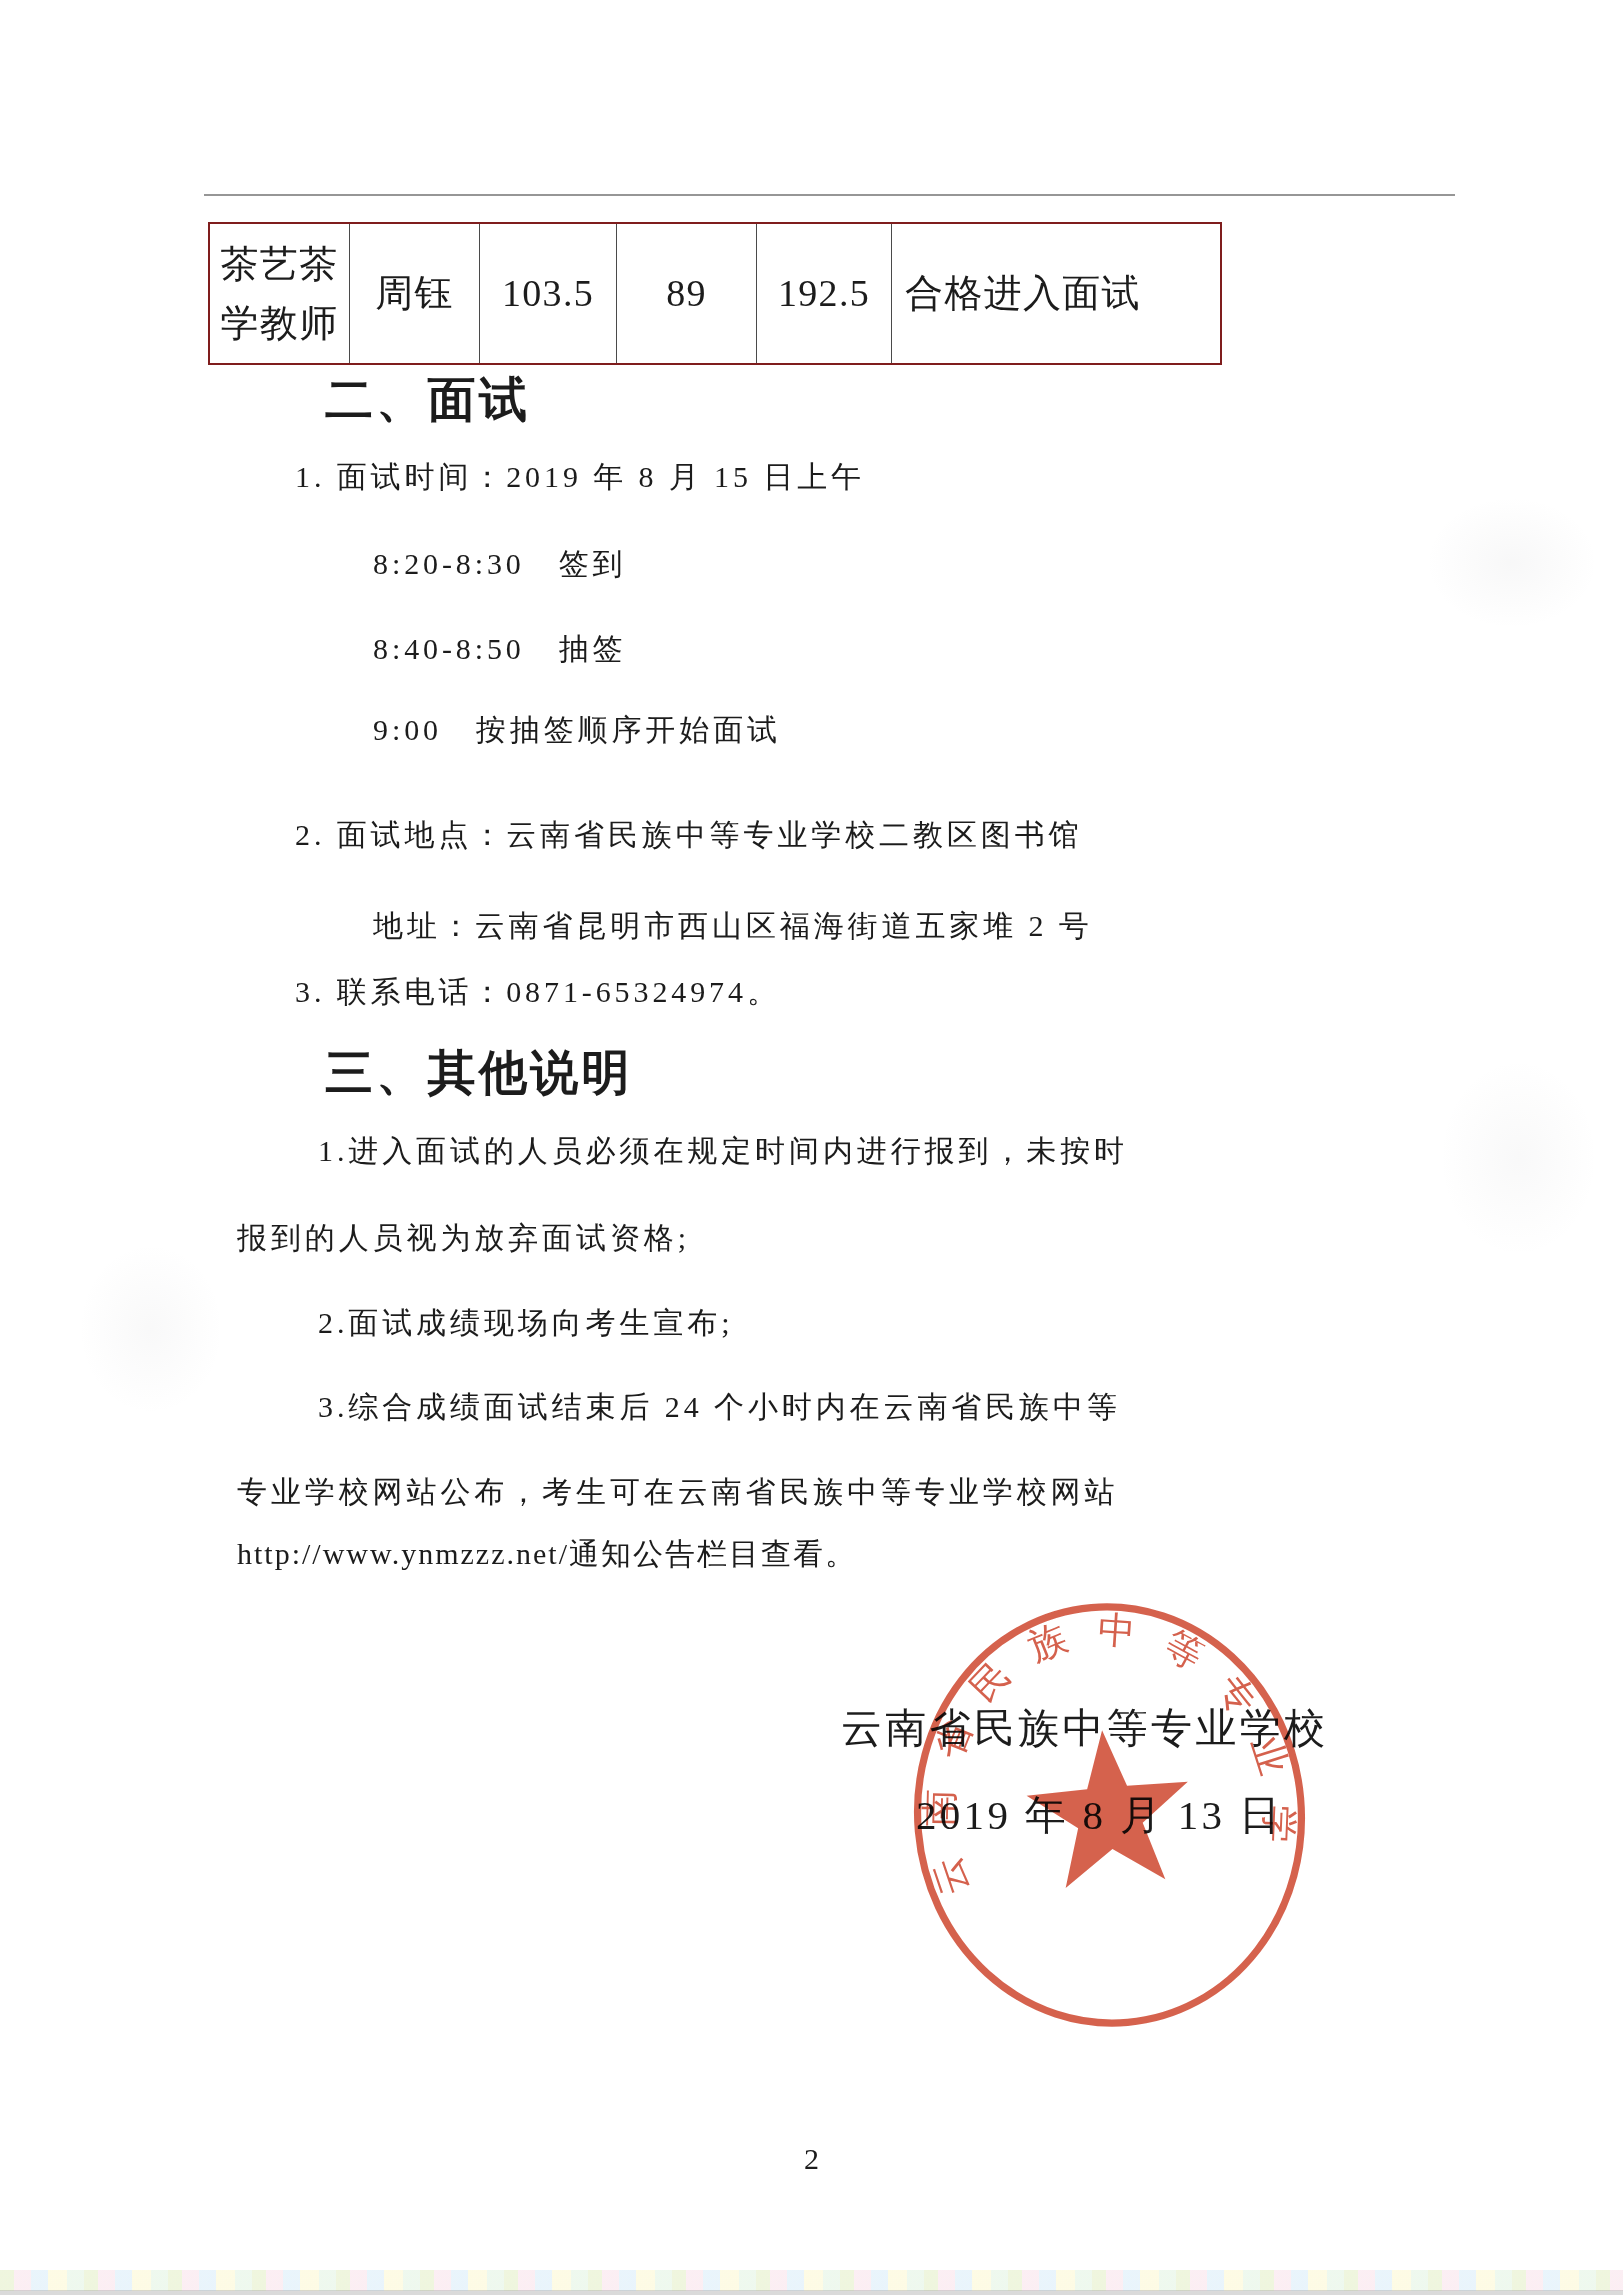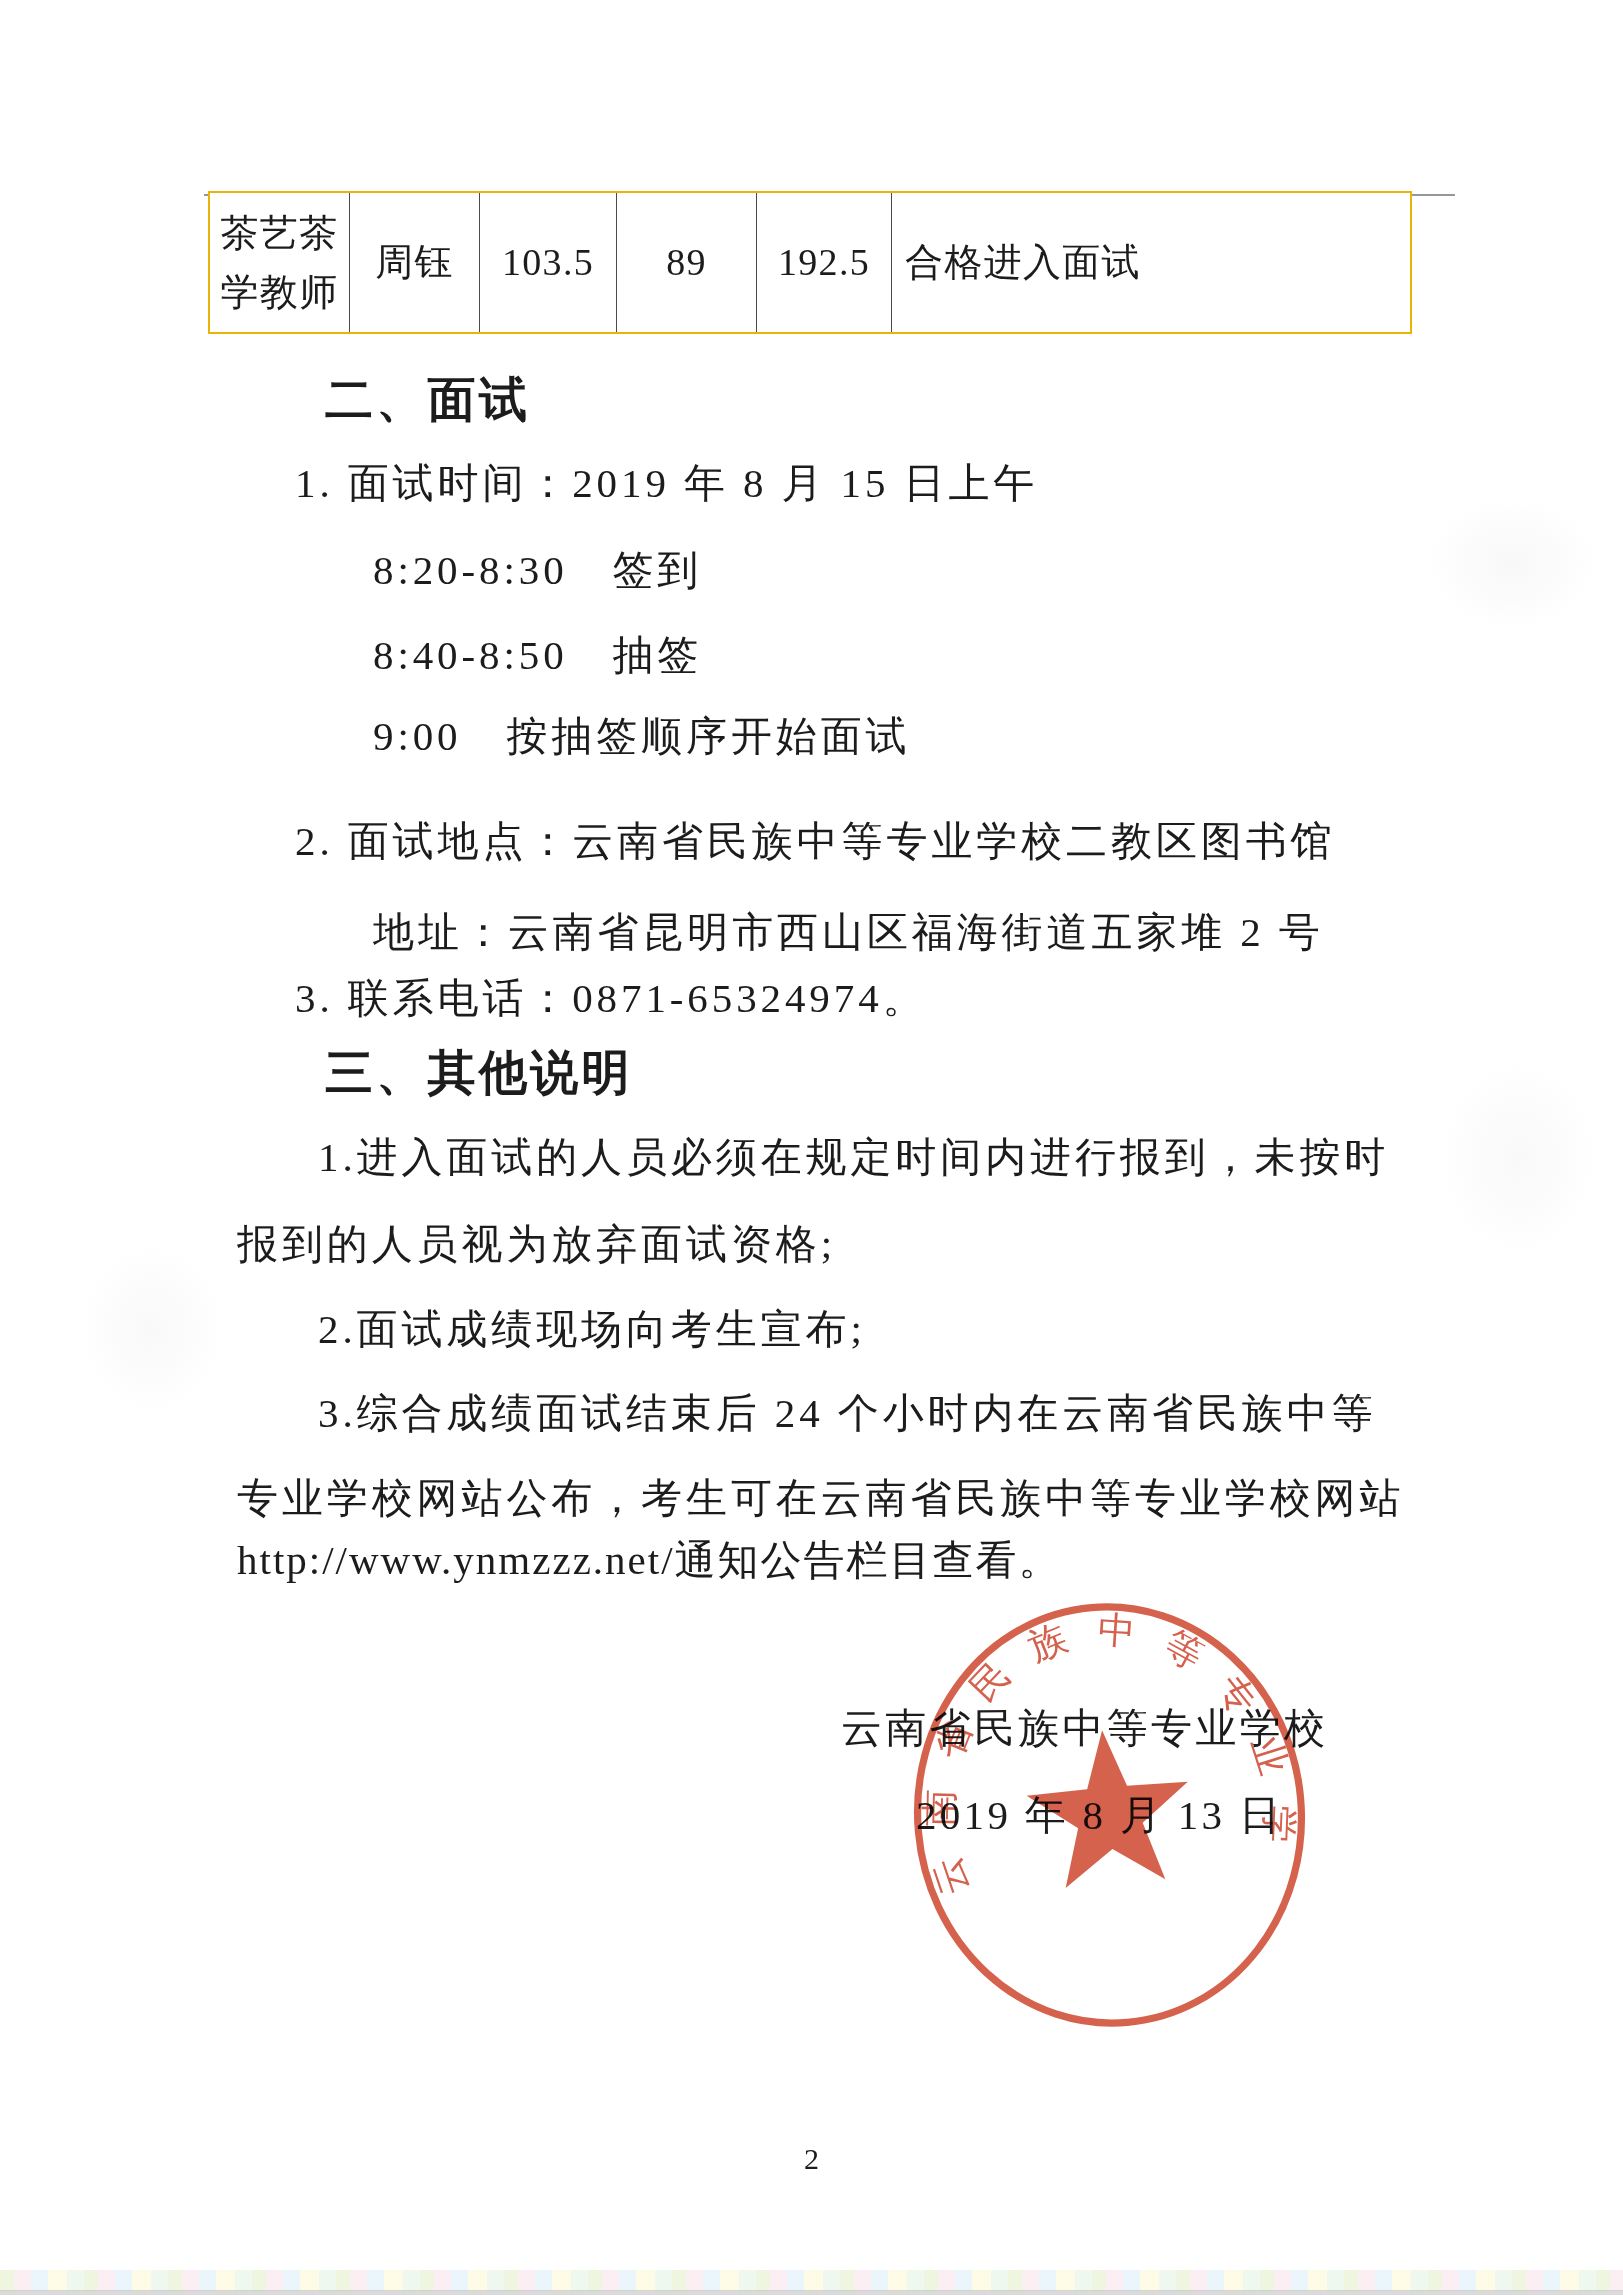--- a/index.html
+++ b/index.html
@@ -11,23 +11,23 @@
     color:#1c1c1c;
     overflow:hidden;
   }
   .page{position:absolute;inset:0;}
   
   .cont-line{
     position:absolute;left:204px;top:194px;width:1251px;height:2px;
     background:#6a6a6a;opacity:.7;
   }
   .score-table{
-    position:absolute;left:208px;top:191px;width:1204px;height:143px;
+    position:absolute;left:208px;top:222px;width:1014px;height:143px;
     display:flex;
-    border:2px solid #eab308;
+    border:2px solid #7f1d1d;
     box-sizing:border-box;
     background:#fff;
   }
   .score-table .cell{
     border-right:1.3px solid #4a4a4a;
     display:flex;align-items:center;justify-content:center;
     text-align:center;
     font-size:38px;letter-spacing:1.3px;line-height:1.55;
     box-sizing:border-box;
     padding:0 2.6px;
@@ -36,21 +36,21 @@
   .c1{width:140px;}
   .c2{width:301px;letter-spacing:0.7px;}
   .c3{width:130px;}
   .c4{width:137px;}
   .c5{width:140px;}
   .c6{width:135px;}
   .c7{width:262px;letter-spacing:0;}
   
   .line{
     position:absolute;
-    font-size:41px;line-height:1.15;letter-spacing:3.9px;
+    font-size:30px;line-height:1.15;letter-spacing:3.9px;
     white-space:nowrap;color:#1c1c1c;
   }
   .heading{
     font-family:"Liberation Sans","DejaVu Sans",sans-serif;
     font-weight:700;font-size:48px;letter-spacing:3.3px;
   }
   .latin{letter-spacing:2px;}
   
   .sig{position:absolute;font-size:41px;letter-spacing:3.3px;white-space:nowrap;}
   

